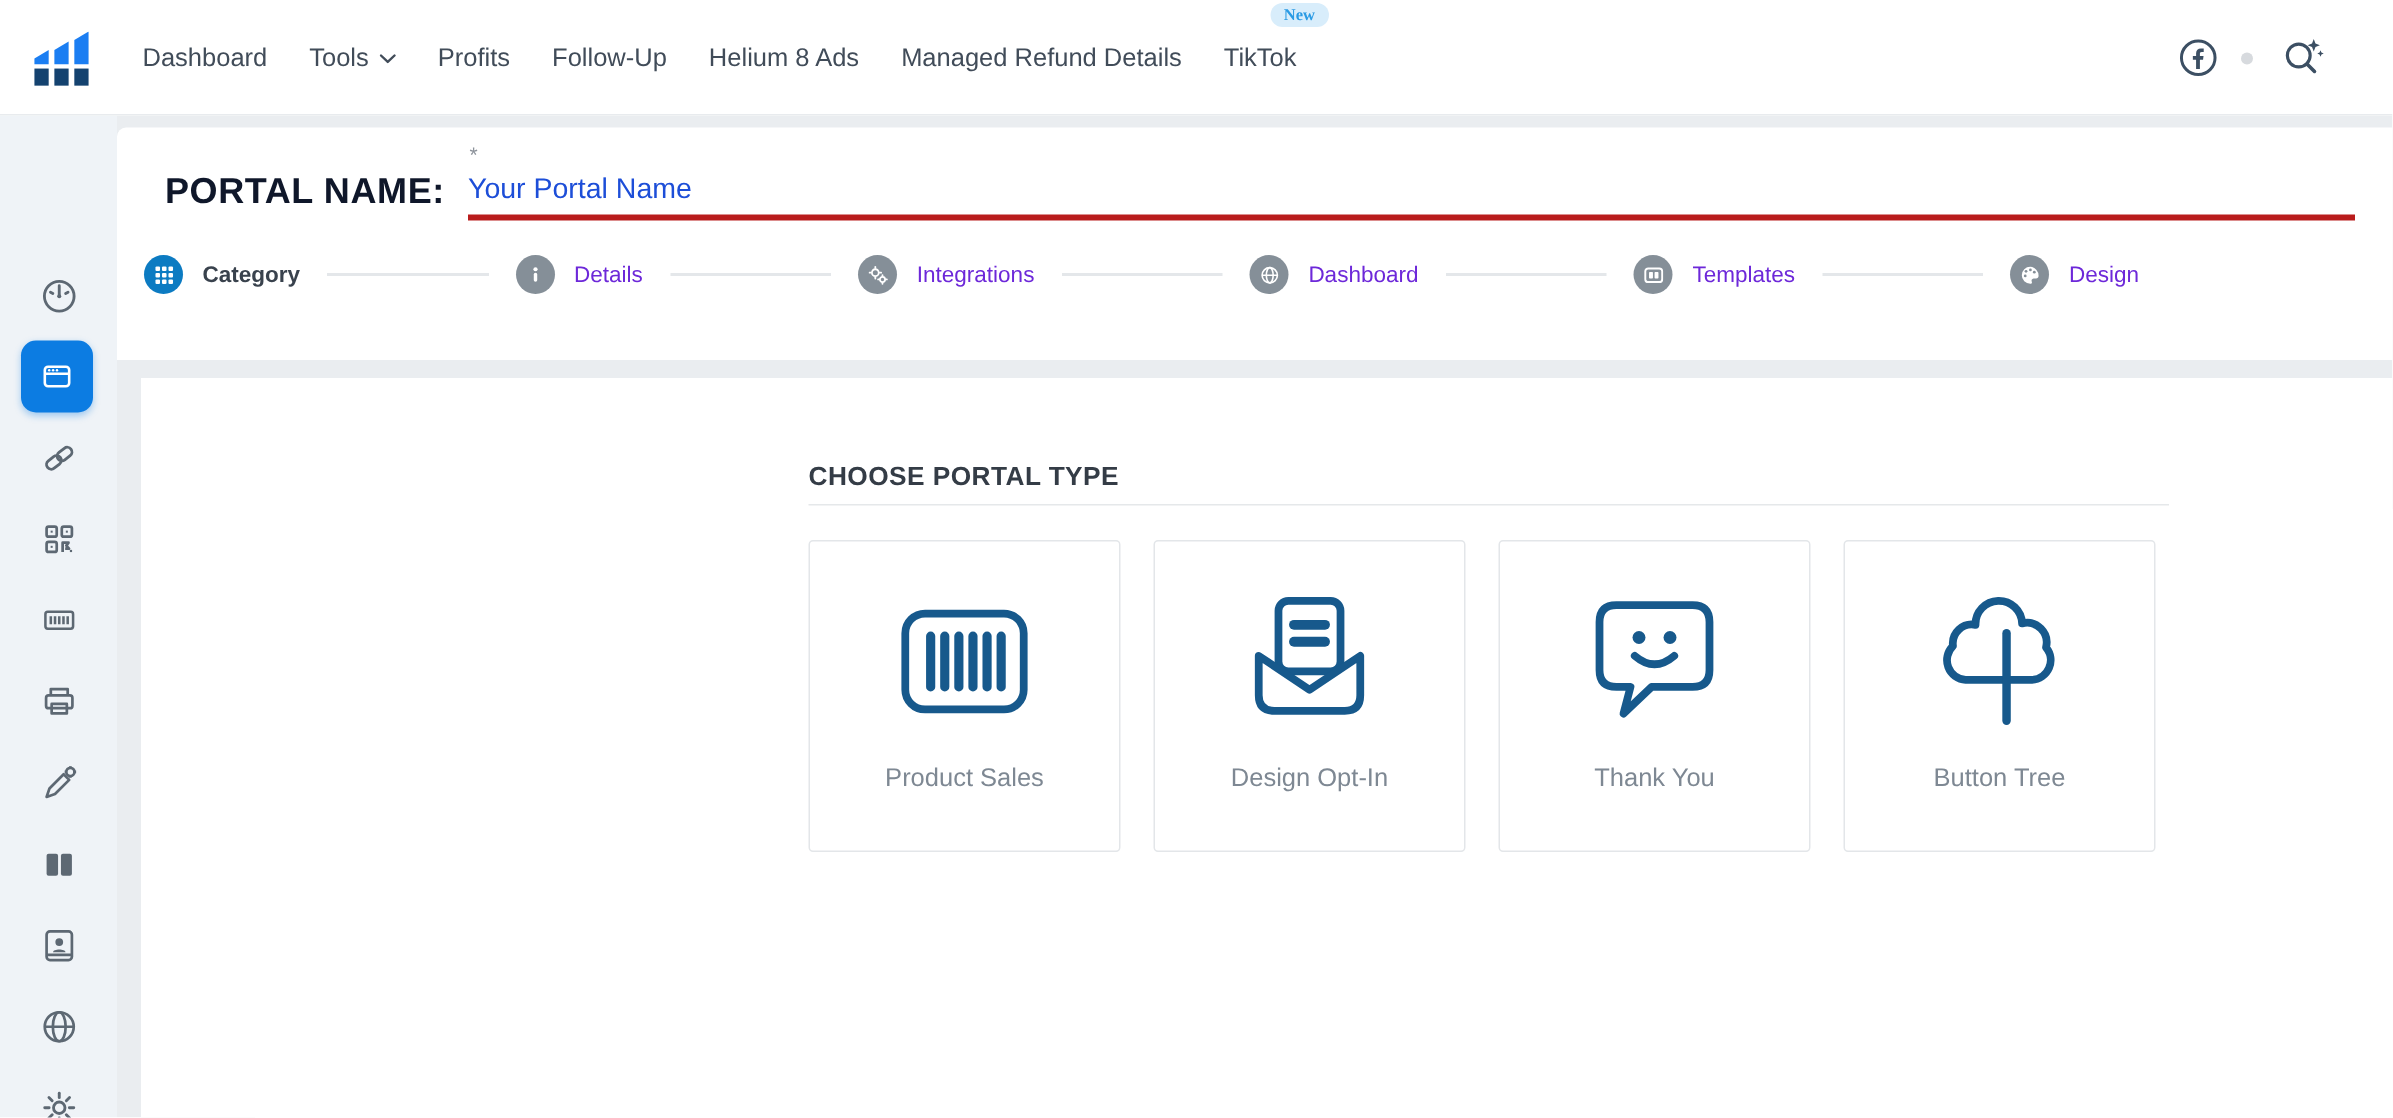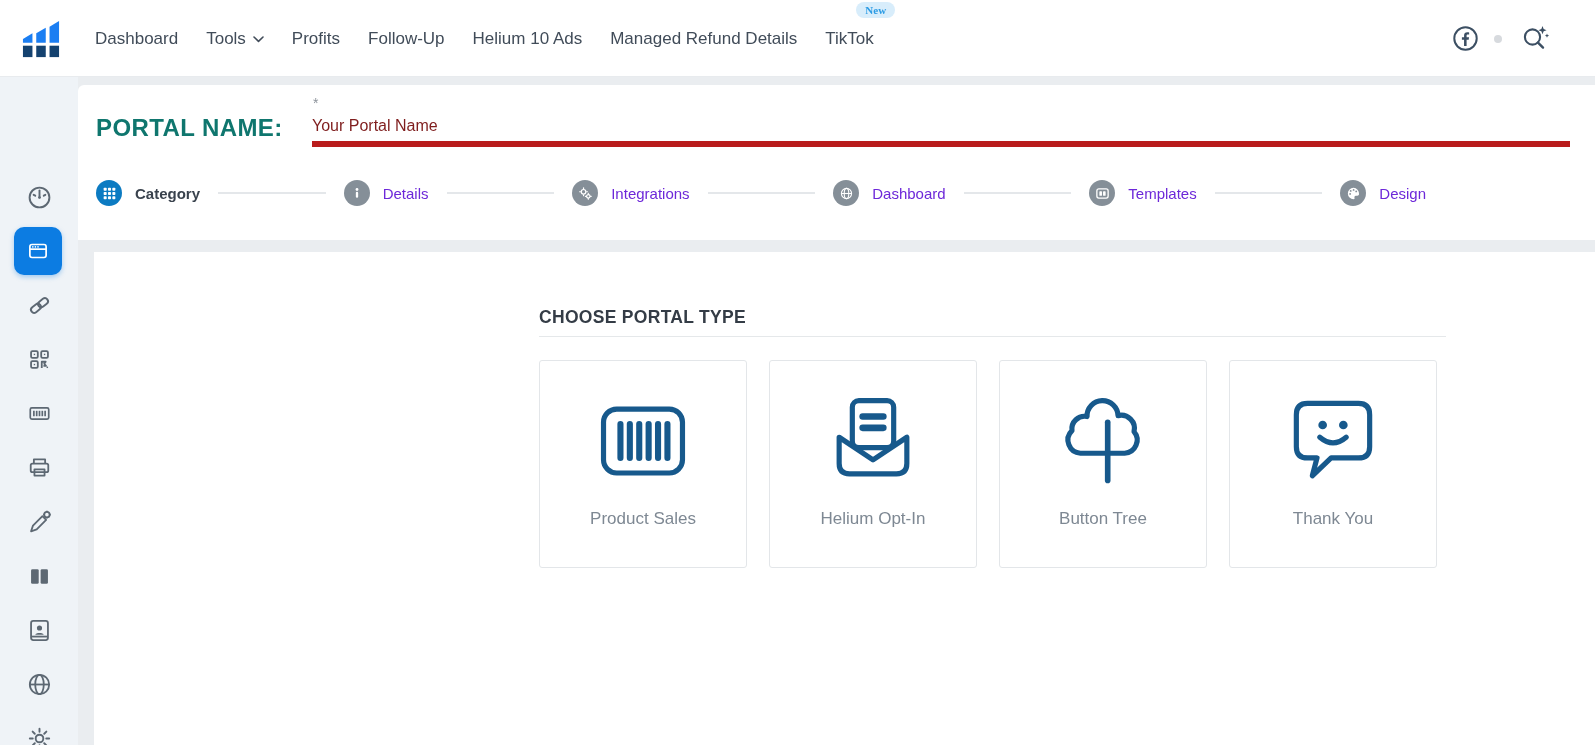--- a/index.html
+++ b/index.html
@@ -28,27 +28,27 @@
   .sidebar { position:absolute; left:0; top:77px; width:78px; height:668px; background:#eff3f7; z-index:4; }
   .side-icon { position:absolute; left:25px; width:28px; height:28px; color:#5d6873;
                display:flex; align-items:center; justify-content:center; cursor:pointer; }
   .side-active { position:absolute; left:14px; top:150px; width:48px; height:48px; background:#0c7ce2;
                  border-radius:10px; color:#fff; display:flex; align-items:center; justify-content:center; cursor:pointer;
                  box-shadow:0 2px 5px rgba(12,124,226,.35); }
 
   
   .header-card { position:absolute; left:78px; top:85px; right:0; height:155px; background:#fff;
                  border-radius:6px 0 0 0; z-index:3; }
-  .portal-label { position:absolute; left:18px; top:29px; font-size:24px; font-weight:bold;
-                  color:#0f766e; letter-spacing:.4px;text-align:right; }
+  .portal-label { position:absolute; left:32px; top:29px; font-size:24px; font-weight:bold;
+                  color:#0f172a; letter-spacing:.4px;text-align:right; }
   .required-star { position:absolute; left:235px; top:10px; color:#8d939b; font-size:14px; }
   .portal-input { position:absolute; left:234px; top:26px; width:1258px; height:36px; border:none;
-                  border-bottom:6px solid #b91c1c; outline:none; font-size:16px; color:#7f1d1d;
+                  border-bottom:4px solid #b91c1c; outline:none; font-size:19px; color:#1d4ed8;
                   font-family:"Liberation Sans", sans-serif; background:transparent; }
-  .stepper { position:absolute; left:18px; top:95px; width:1330px; display:flex; align-items:center; }
+  .stepper { position:absolute; left:18px; top:85px; width:1330px; display:flex; align-items:center; }
   .step { display:flex; align-items:center; cursor:pointer; flex:0 0 auto; }
   .step-circle { width:26px; height:26px; border-radius:50%; background:#858f98; display:flex;
                  align-items:center; justify-content:center; flex:0 0 26px; }
   .step.active .step-circle { background:#0c7bc2; }
   .step-label { margin-left:13px; font-size:15px; color:#6d28d9; white-space:nowrap; }
   .step.active .step-label { color:#39424d; font-weight:bold; }
   .step-connector { flex:1 1 auto; height:2px; background:#e4e7ea; margin:0 18px; }
 
   
   .content-card { position:absolute; left:78px; top:252px; right:0; bottom:0; background:#fff; z-index:3;margin-left:16px; }
@@ -90,21 +90,21 @@
           </svg>
       </span>
     </div>
     <div class="nav-item">
         <span>Profits</span>
       </div>
     <div class="nav-item">
         <span>Follow-Up</span>
       </div>
     <div class="nav-item">
-        <span>Helium 10 Ads</span>
+        <span>Helium 8 Ads</span>
       </div>
     <div class="nav-item">
         <span>Managed Refund Details</span>
       </div>
     <div class="nav-item">
       <span>TikTok</span>
       <span class="badge-new">New</span>
     </div>
   </div>
 
@@ -358,39 +358,39 @@
 
     <div class="ptype-card">
       <div class="ptype-icon">
         <svg viewBox="0 0 100 100" width="94" height="94" fill="none" stroke="currentColor" stroke-width="5.5" stroke-linejoin="round" stroke-linecap="round">
           <rect x="28" y="7" width="44" height="50" rx="7"></rect>
           <line x1="39" y1="24" x2="61" y2="24" stroke-width="7"></line>
           <line x1="39" y1="36" x2="61" y2="36" stroke-width="7"></line>
           <path d="M14 46 L50 70 L86 46 L86 74 Q86 85 75 85 L25 85 Q14 85 14 74 Z" fill="#ffffff"></path>
         </svg>
       </div>
-      <div class="ptype-label">Helium Opt-In</div>
-    </div>
-
-    <div class="ptype-card">
-      <div class="ptype-icon">
-        <svg viewBox="0 0 100 100" width="94" height="94" fill="none" stroke="currentColor" stroke-width="5.5" stroke-linejoin="round" stroke-linecap="round">
-          <path d="M26 63 A14 14 0 0 1 17 39 A13.5 13.5 0 0 1 33 24 A16.5 16.5 0 0 1 66 23 A14 14 0 0 1 83 40 A14 14 0 0 1 73 63 Z"></path>
-          <line x1="55" y1="30" x2="55" y2="92" stroke-width="6"></line>
-        </svg>
-      </div>
-      <div class="ptype-label">Button Tree</div>
+      <div class="ptype-label">Design Opt-In</div>
     </div>
 
     <div class="ptype-card">
       <div class="ptype-icon">
         <svg viewBox="0 0 100 100" width="94" height="94" fill="none" stroke="currentColor" stroke-width="5.5" stroke-linejoin="round" stroke-linecap="round">
           <path d="M23 10 H77 Q89 10 89 22 V56 Q89 68 77 68 H48 L28 87 L33 68 H23 Q11 68 11 56 V22 Q11 10 23 10 Z" fill="#ffffff"></path>
           <circle cx="39" cy="33" r="4.6" fill="currentColor" stroke="none"></circle>
           <circle cx="61" cy="33" r="4.6" fill="currentColor" stroke="none"></circle>
           <path d="M36 46 Q50 58 64 46"></path>
         </svg>
       </div>
       <div class="ptype-label">Thank You</div>
     </div>
 
+    <div class="ptype-card">
+      <div class="ptype-icon">
+        <svg viewBox="0 0 100 100" width="94" height="94" fill="none" stroke="currentColor" stroke-width="5.5" stroke-linejoin="round" stroke-linecap="round">
+          <path d="M26 63 A14 14 0 0 1 17 39 A13.5 13.5 0 0 1 33 24 A16.5 16.5 0 0 1 66 23 A14 14 0 0 1 83 40 A14 14 0 0 1 73 63 Z"></path>
+          <line x1="55" y1="30" x2="55" y2="92" stroke-width="6"></line>
+        </svg>
+      </div>
+      <div class="ptype-label">Button Tree</div>
+    </div>
+
   </div>
 </div>
 
 </body></html>

